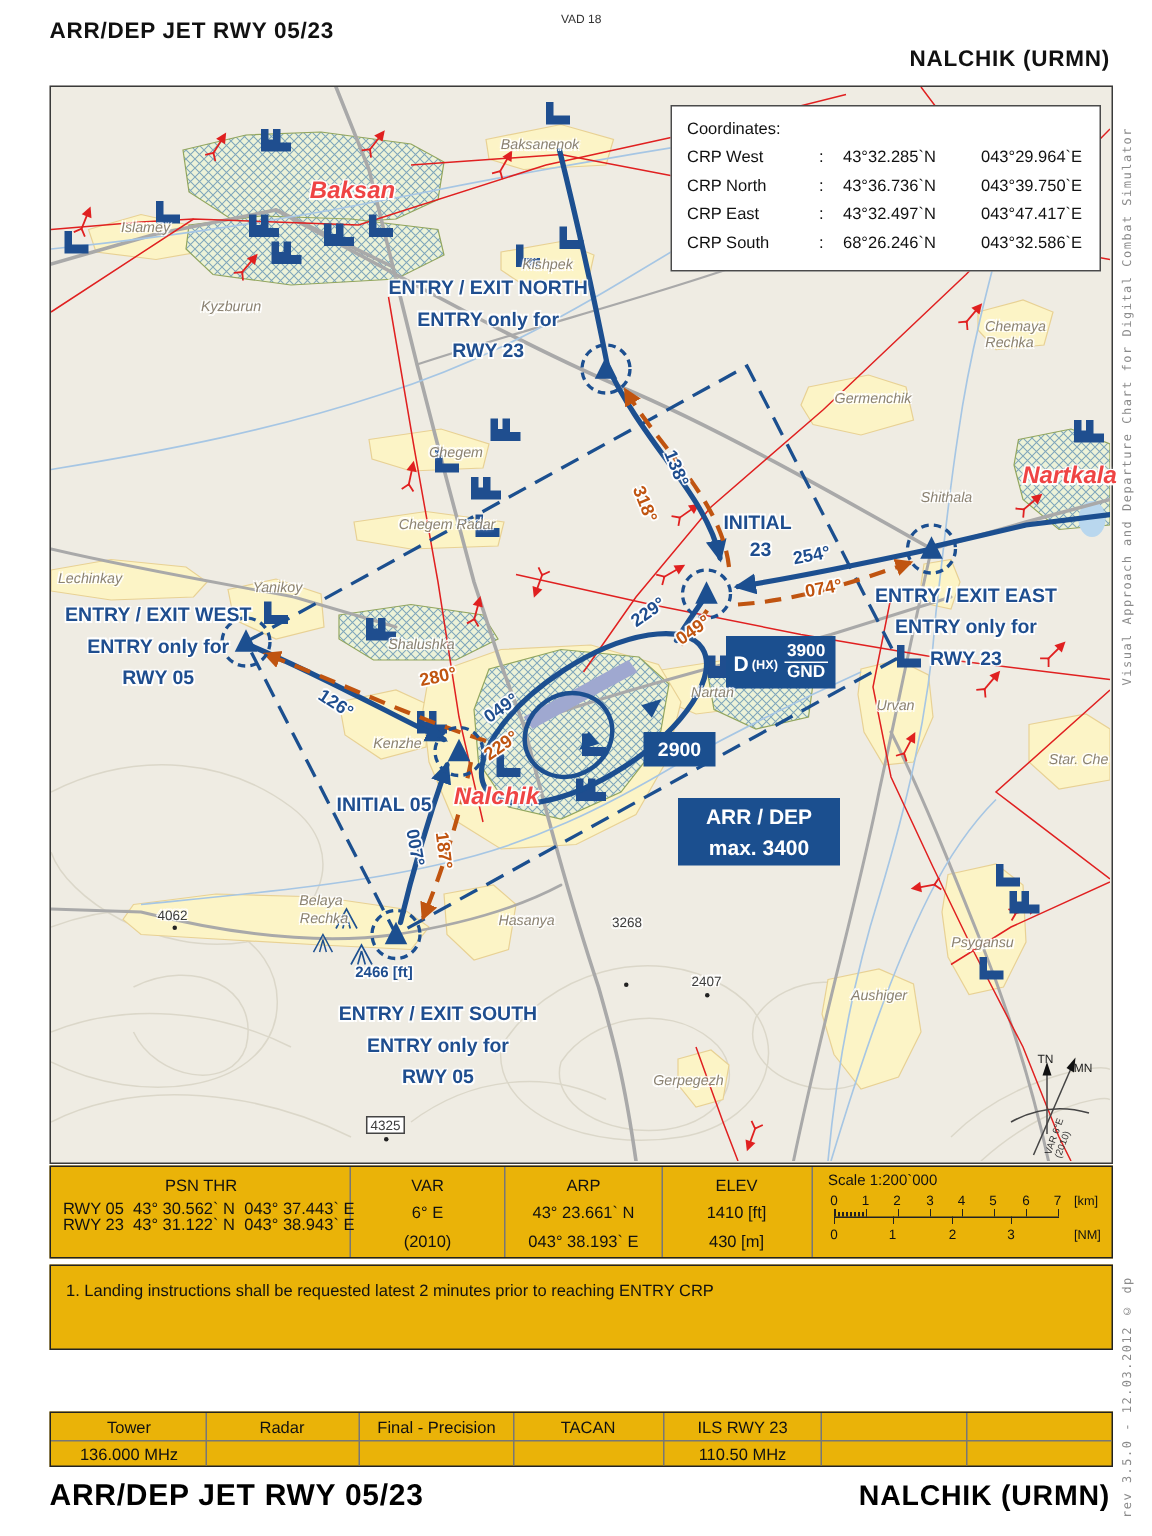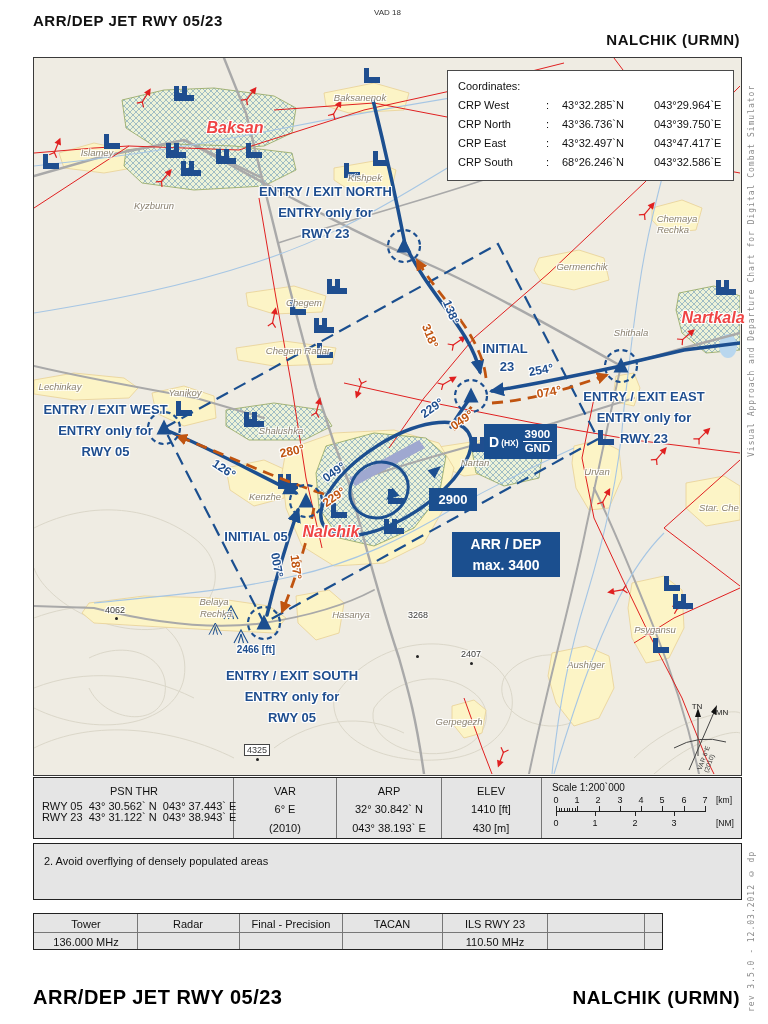--- a/index.html
+++ b/index.html
@@ -20,21 +20,21 @@
   .crs.b{color:#1f4e8f;} .crs.o{color:#c05410;}
   .ent{color:#1f4e8f;font-weight:700;font-size:13px;line-height:21px;text-align:center;}
   .spot{font-size:9px;color:#3c3c3c;}
   .dot{width:3px;height:3px;border-radius:50%;background:#222;}
   .bluebox{background:#1b4f8f;color:#fff;font-weight:700;}
   
   #coords{left:447px;top:70px;width:287px;background:#fff;border:1.2px solid #4a4a4a;font-size:11px;color:#111;padding:6px 10px 8px 10px;box-sizing:border-box;}
   #coords .row{display:flex;line-height:19px;}
   #coords .lbl{width:88px;} #coords .sep{width:16px;} #coords .lat{width:92px;} 
   
-  .frame{border:1.4px solid #222;box-sizing:border-box;background:#e5e5e5;}
+  .frame{border:1.4px solid #222;box-sizing:border-box;background:#eab308;}
   .vline{position:absolute;top:0;bottom:0;width:1px;background:#777;}
   .hline{position:absolute;left:0;right:0;height:1px;background:#777;}
   .t11{font-size:11px;color:#111;}
   .th{font-weight:400;}
   .sc-num{position:absolute;transform:translateX(-50%);font-size:9px;color:#111;}
   .tickrow{position:absolute;background:repeating-linear-gradient(90deg,#222 0 1px,transparent 1px 21.3px);}
   .tickrow.fine{background:repeating-linear-gradient(90deg,#222 0 1px,transparent 1px 2.7px);}
   .tickrow.nm{background:repeating-linear-gradient(90deg,#222 0 1px,transparent 1px 39.3px);}
   
   .vtext{writing-mode:vertical-rl;transform:rotate(180deg);font-family:"DejaVu Sans Mono",monospace;font-size:8px;color:#8a8a8a;letter-spacing:1px;}
@@ -398,21 +398,21 @@
     <div class="abs t11" style="left:8px;top:22px;white-space:nowrap;">
       <span>RWY 05</span>&nbsp;&nbsp;<span>43° 30.562` N</span>&nbsp;&nbsp;<span>043° 37.443` E</span>
     </div>
     <div class="abs t11" style="left:8px;top:33px;white-space:nowrap;">
       <span>RWY 23</span>&nbsp;&nbsp;<span>43° 31.122` N</span>&nbsp;&nbsp;<span>043° 38.943` E</span>
     </div>
     <div class="abs t11 th ctr" style="left:251px;top:13px;">VAR</div>
     <div class="abs t11 ctr" style="left:251px;top:31px;">6° E</div>
     <div class="abs t11 ctr" style="left:251px;top:50px;">(2010)</div>
     <div class="abs t11 th ctr" style="left:355px;top:13px;">ARP</div>
-    <div class="abs t11 ctr" style="left:355px;top:31px;">32° 30.842`  N</div>
+    <div class="abs t11 ctr" style="left:355px;top:31px;">43° 23.661`  N</div>
     <div class="abs t11 ctr" style="left:355px;top:50px;">043° 38.193`  E</div>
     <div class="abs t11 th ctr" style="left:457px;top:13px;">ELEV</div>
     <div class="abs t11 ctr" style="left:457px;top:31px;">1410 [ft]</div>
     <div class="abs t11 ctr" style="left:457px;top:50px;">430 [m]</div>
 
     <div class="abs" style="left:516px;top:4px;width:188px;height:54px;">
       <div class="abs" style="left:2px;top:0;font-size:10px;color:#111;">Scale 1:200`000</div>
       <span class="sc-num" style="left:6px;top:13px;">0</span>
       <span class="sc-num" style="left:27px;top:13px;">1</span>
       <span class="sc-num" style="left:48px;top:13px;">2</span>
@@ -428,24 +428,24 @@
       <div class="tickrow nm" style="left:6px;top:29px;width:119px;height:5px;"></div>
       <span class="sc-num" style="left:6px;top:36px;">0</span>
       <span class="sc-num" style="left:45px;top:36px;">1</span>
       <span class="sc-num" style="left:85px;top:36px;">2</span>
       <span class="sc-num" style="left:124px;top:36px;">3</span>
       <span class="abs" style="left:166px;top:36px;font-size:8.5px;color:#111;">[NM]</span>
     </div>
   </div>
 
   <div class="abs frame" style="left:33px;top:843px;width:709px;height:57px;padding:7px 10px;box-sizing:border-box;">
-    <div class="t11" style="line-height:21px;">2. Avoid overflying of densely populated areas</div>
-  </div>
-
-  <div class="abs frame" style="left:33px;top:913px;width:630px;height:37px;">
+    <div class="t11" style="line-height:21px;">1. Landing instructions shall be requested latest 2 minutes prior to reaching ENTRY CRP</div>
+  </div>
+
+  <div class="abs frame" style="left:33px;top:941px;width:709px;height:37px;">
     <div class="hline" style="top:18px;"></div>
     <div class="vline" style="left:103px;"></div>
     <div class="vline" style="left:205px;"></div>
     <div class="vline" style="left:308px;"></div>
     <div class="vline" style="left:408px;"></div>
     <div class="vline" style="left:513px;"></div>
     <div class="vline" style="left:610px;"></div>
     <div class="abs t11 ctr" style="left:52px;top:10px;">Tower</div>
     <div class="abs t11 ctr" style="left:154px;top:10px;">Radar</div>
     <div class="abs t11 ctr" style="left:257px;top:10px;">Final - Precision</div>

